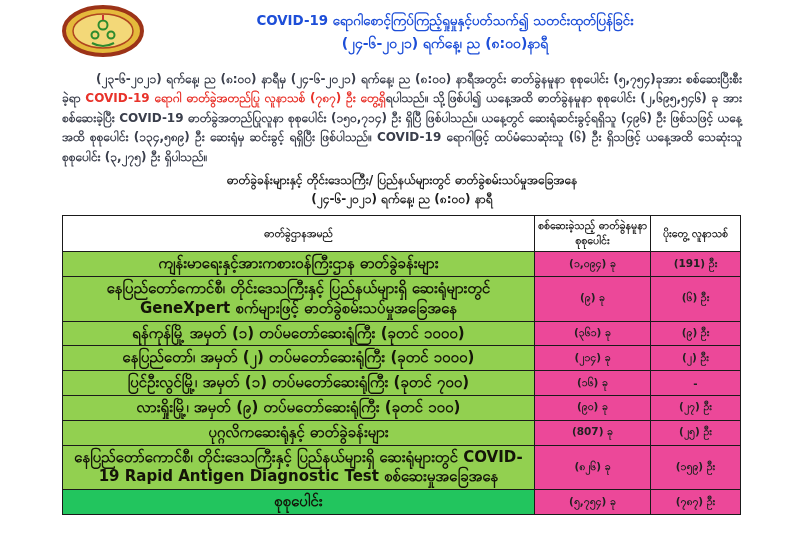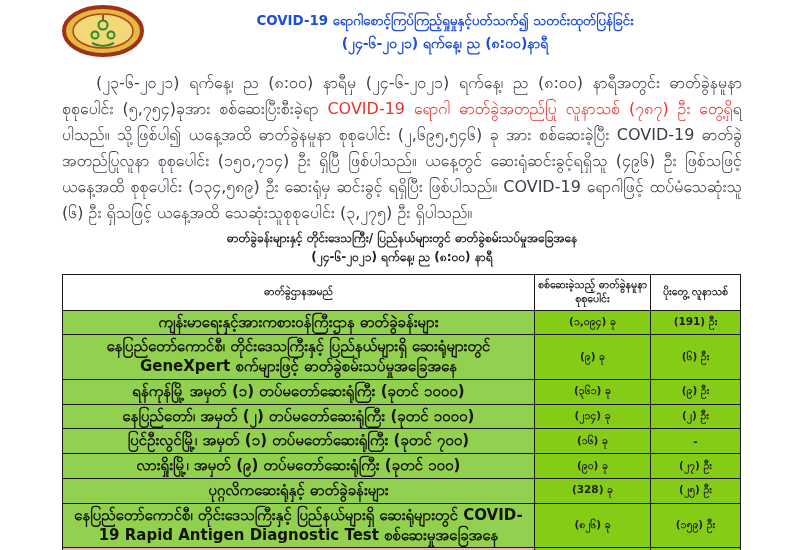--- a/index.html
+++ b/index.html
@@ -4,34 +4,34 @@
 <style>
   html,body{margin:0;padding:0;background:#ffffff;}
   body{font-family:"DejaVu Sans",sans-serif;}
   .page{position:relative;width:800px;height:550px;overflow:hidden;box-sizing:border-box;
         background:#ffffff;padding:5px 58px 0 62px;color:#222;}
   .header{display:flex;align-items:center;}
   .seal{width:86px;flex:0 0 86px;}
   .titles{flex:1;text-align:center;color:#1d4ed8;font-weight:bold;}
   .title{font-size:13.4px;line-height:1.5;}
   .subtitle{font-size:14px;margin-top:3px;}
-  .body-text{font-size:16px;line-height:1.62;text-align:justify;color:#3a3e4b;
-             margin:9px 0 0 0;text-indent:34px;}
+  .body-text{font-size:12px;line-height:1.62;text-align:justify;color:#3a3e4b;
+             margin:9px 0 0 0;text-indent:34px;font-weight:bold;}
   .red{color:#E8322A;}
   .table-head{text-align:center;font-weight:bold;color:#1c1c1c;font-size:12px;
               line-height:1.55;margin:4px 0 7px 0;}
   table{border-collapse:collapse;width:678px;table-layout:fixed;}
   th,td{border:1px solid #1a1a1a;box-sizing:border-box;}
   th{background:#ffffff;font-size:10.7px;line-height:1.35;padding:3px 2px;
      font-weight:bold;color:#222;text-align:center;vertical-align:middle;}
   td.lbl{background:#92D050;text-align:center;font-weight:bold;font-size:15px;
          line-height:1.32;padding:2px 8px;color:#141408;vertical-align:middle;}
-  td.val{background:#84cc16;text-align:center;font-weight:bold;font-size:10.5px;
+  td.val{background:#ec4899;text-align:center;font-weight:bold;font-size:10.5px;
          padding:1px 0;color:#222;vertical-align:middle;}
-  tr.total td.lbl{background:#f9a8d4;}
+  tr.total td.lbl{background:#22c55e;}
 </style>
 </head>
 <body>
 
 <div class="page">
 
   <div class="header">
     <div class="seal">
       <svg width="82" height="52" viewBox="0 0 82 52" aria-hidden="true">
         <ellipse cx="41" cy="26" rx="39" ry="24" fill="#E5B93B" stroke="#9C3318" stroke-width="4"></ellipse>
@@ -95,21 +95,21 @@
         <td class="val">(၁၆) ခု</td>
         <td class="val">-</td>
       </tr>
       <tr>
         <td class="lbl">လားရှိုးမြို့၊ အမှတ် (၉) တပ်မတော်ဆေးရုံကြီး (ခုတင် ၁၀၀)</td>
         <td class="val">(၉၀) ခု</td>
         <td class="val">(၂၇) ဦး</td>
       </tr>
       <tr>
         <td class="lbl">ပုဂ္ဂလိကဆေးရုံနှင့် ဓာတ်ခွဲခန်းများ</td>
-        <td class="val">(328) ခု</td>
+        <td class="val">(807) ခု</td>
         <td class="val">(၂၅) ဦး</td>
       </tr>
       <tr>
         <td class="lbl">နေပြည်တော်ကောင်စီ၊ တိုင်းဒေသကြီးနှင့် ပြည်နယ်များရှိ ဆေးရုံများတွင် COVID-19 Rapid Antigen Diagnostic Test စစ်ဆေးမှုအခြေအနေ</td>
         <td class="val">(၈၂၆) ခု</td>
         <td class="val">(၁၅၉) ဦး</td>
       </tr>
       <tr class="total">
         <td class="lbl">စုစုပေါင်း</td>
         <td class="val">(၅,၇၅၄) ခု</td>

